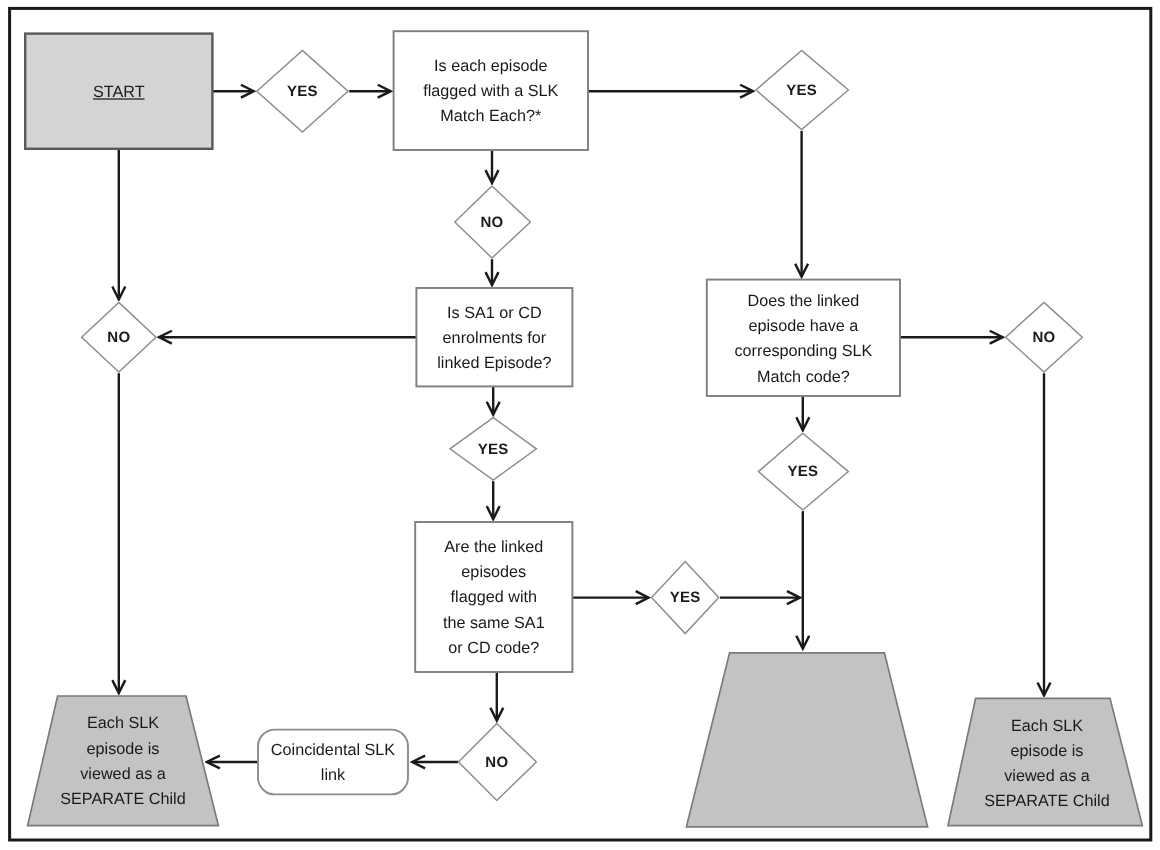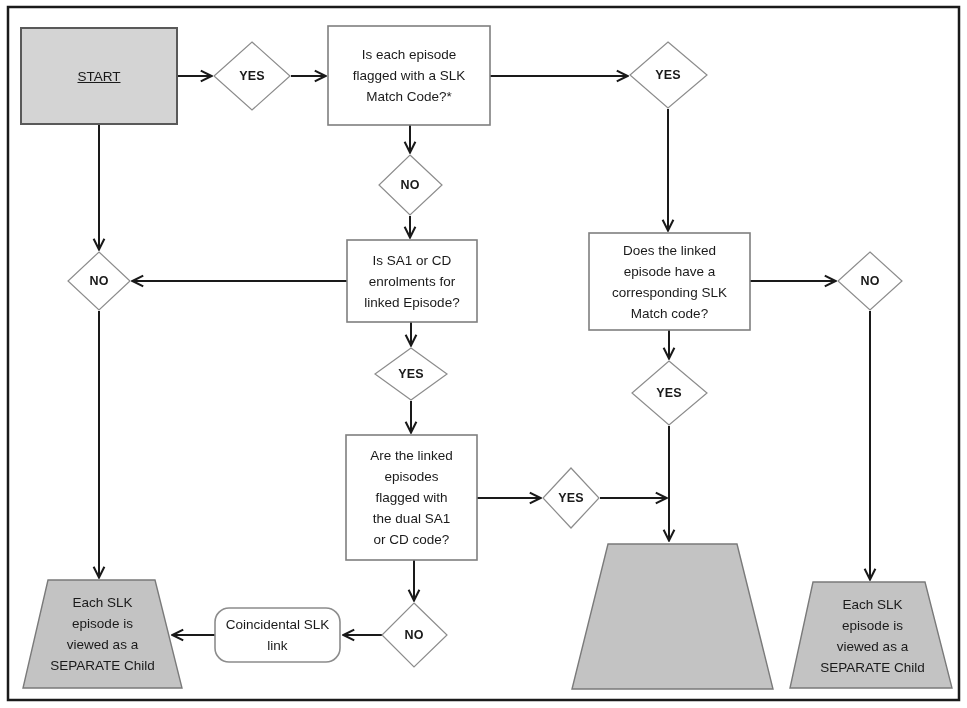--- a/index.html
+++ b/index.html
@@ -107,30 +107,30 @@
     <polygon class="trap" points="608,544 737,544 773,689 572,689"></polygon>
     <polygon class="trap" points="813,582 925,582 952,688 790,688"></polygon>
   </svg>
 
   <div class="lbl" style="left:23px;top:30px;width:152px;height:92px">
     <span class="heading">START</span>
   </div>
 
   <div class="lbl" style="left:330px;top:26px;width:158px;height:99px">Is each episode
 flagged with a SLK
-Match Code?*</div>
+Match Each?*</div>
 
   <div class="lbl" style="left:349px;top:240px;width:126px;height:82px">Is SA1 or CD
 enrolments for
 linked Episode?</div>
 
   <div class="lbl" style="left:348px;top:435px;width:127px;height:125px">Are the linked
 episodes
 flagged with
-the dual SA1
+the same SA1
 or CD code?</div>
 
   <div class="lbl" style="left:217px;top:608px;width:121px;height:54px">Coincidental SLK
 link</div>
 
   <div class="lbl" style="left:591px;top:233px;width:157px;height:97px">Does the linked
 episode have a
 corresponding SLK
 Match code?</div>
 

